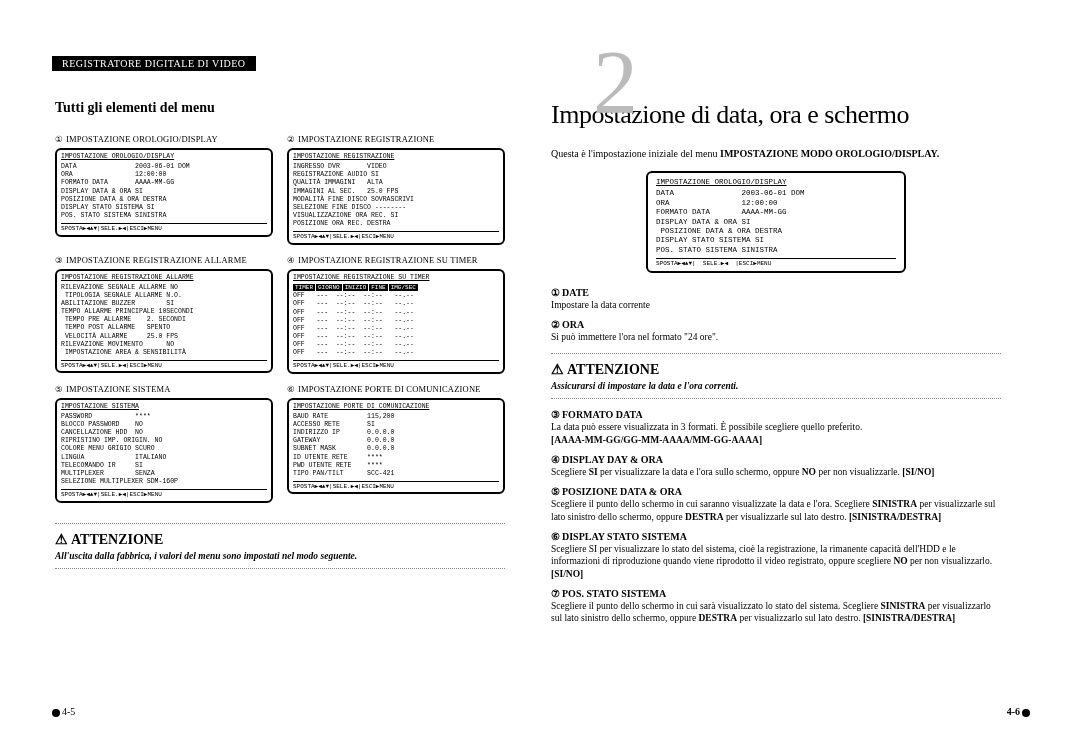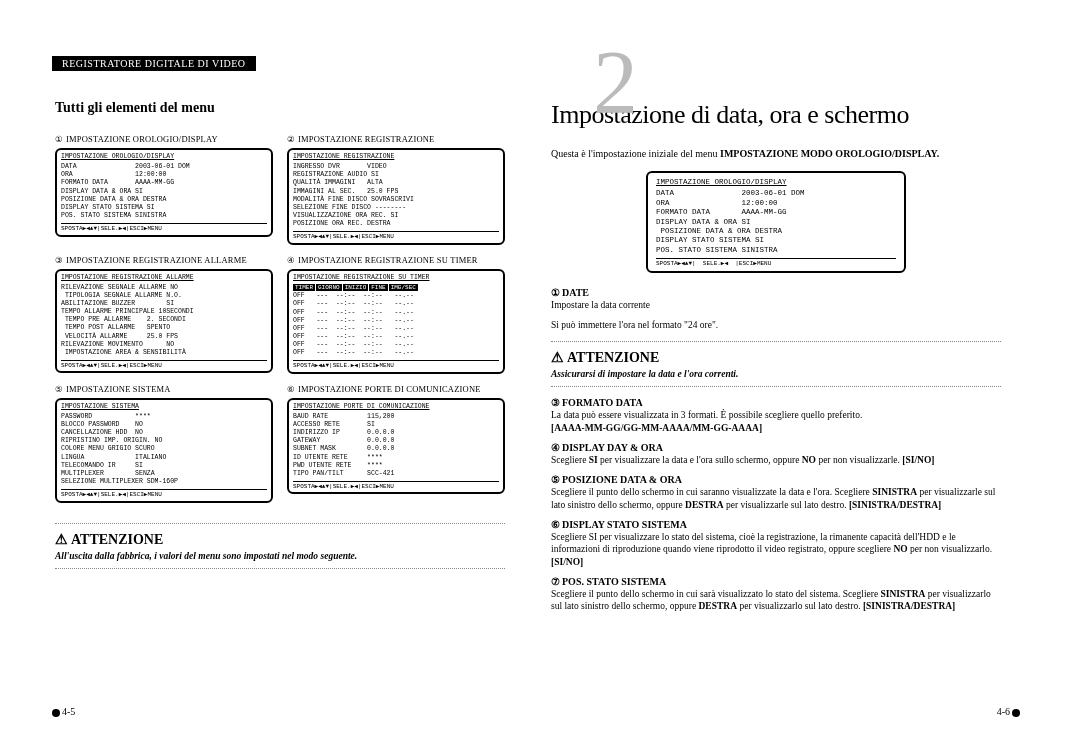--- a/index.html
+++ b/index.html
@@ -136,24 +136,24 @@
   .bold-inline { font-weight: bold; }
   .page-num-left {
     position: absolute;
     left: 50px;
     bottom: 22px;
     font-size: 10px;
     font-weight: normal;
   }
   .page-num-right {
     position: absolute;
-    right: 58px;
+    right: 48px;
     bottom: 22px;
     font-size: 10px;
-    font-weight: normal;
+    font-weight: bold;
   }
   .page-num-left .dot, .page-num-right .dot {
     display: inline-block;
     width: 8px; height: 8px;
     background: #000;
     border-radius: 50%;
     vertical-align: middle;
     margin: 0 2px;
   }
   .timer-header {
@@ -299,20 +299,21 @@
 POS. STATO SISTEMA SINISTRA</div>
       <div class="osd-footer">SPOSTA▶◀▲▼|  SELE.▶◀  |ESCI▶MENU</div>
     </div>
 
     <div class="item-list">
       <div class="item">
         <div class="item-heading"><span class="circled">①</span><span>DATE</span></div>
         <div class="item-body">Impostare la data corrente</div>
       </div>
       <div class="item">
+        <div class="item-heading"><span class="circled">②</span><span>ORA</span></div>
         <div class="item-body">Si può immettere l'ora nel formato "24 ore".</div>
       </div>
     </div>
 
     <div class="attention-block">
       <div class="attention-title"><span class="warn-icon">⚠</span><span>ATTENZIONE</span></div>
       <div class="attention-body">Assicurarsi di impostare la data e l'ora correnti.</div>
     </div>
 
     <div class="item-list">

